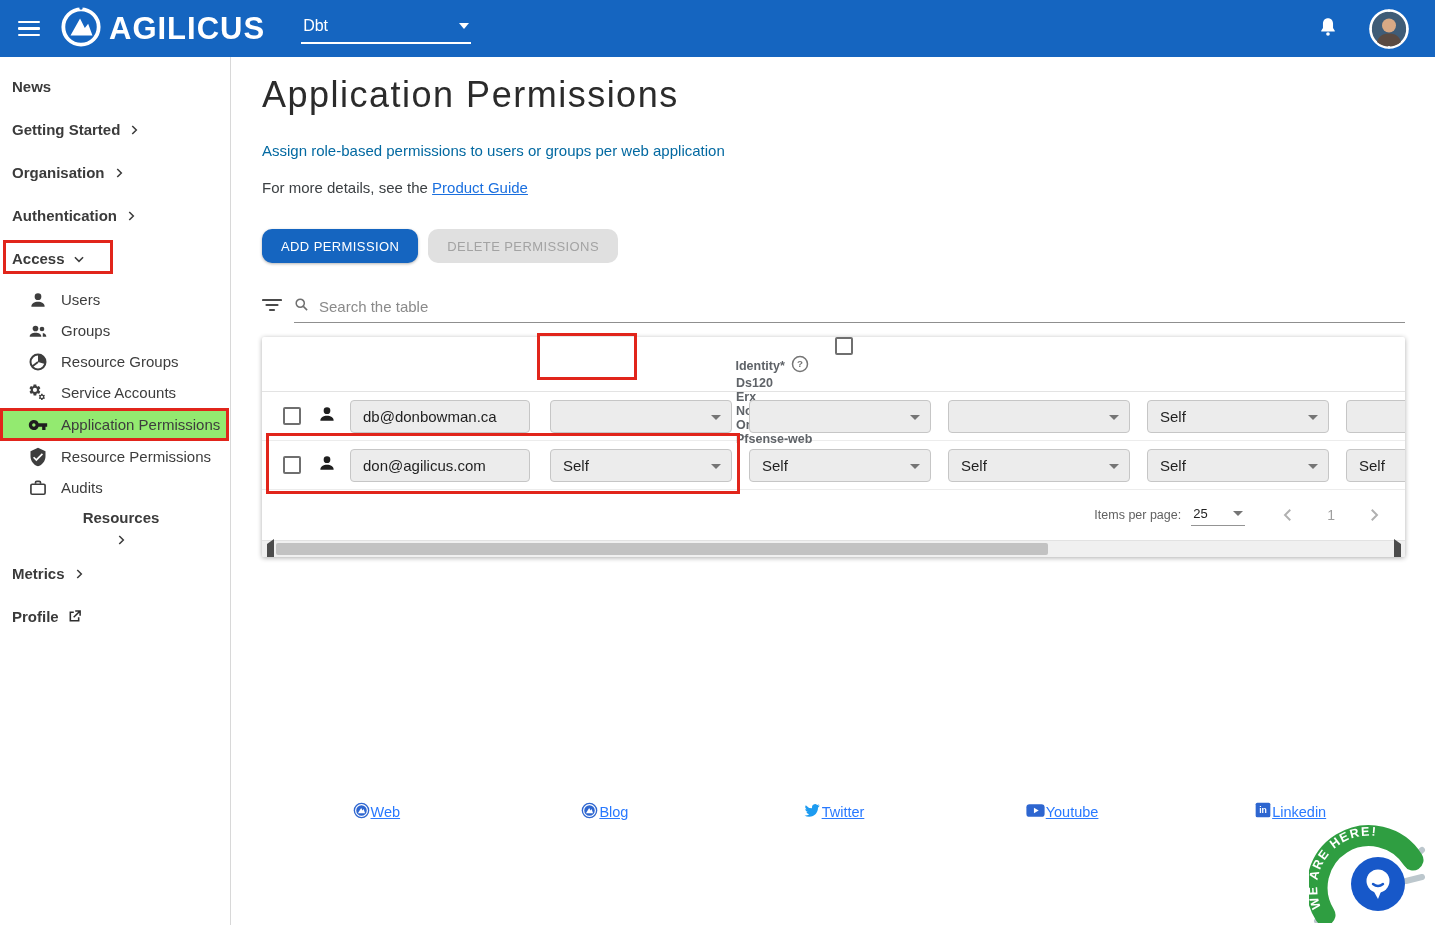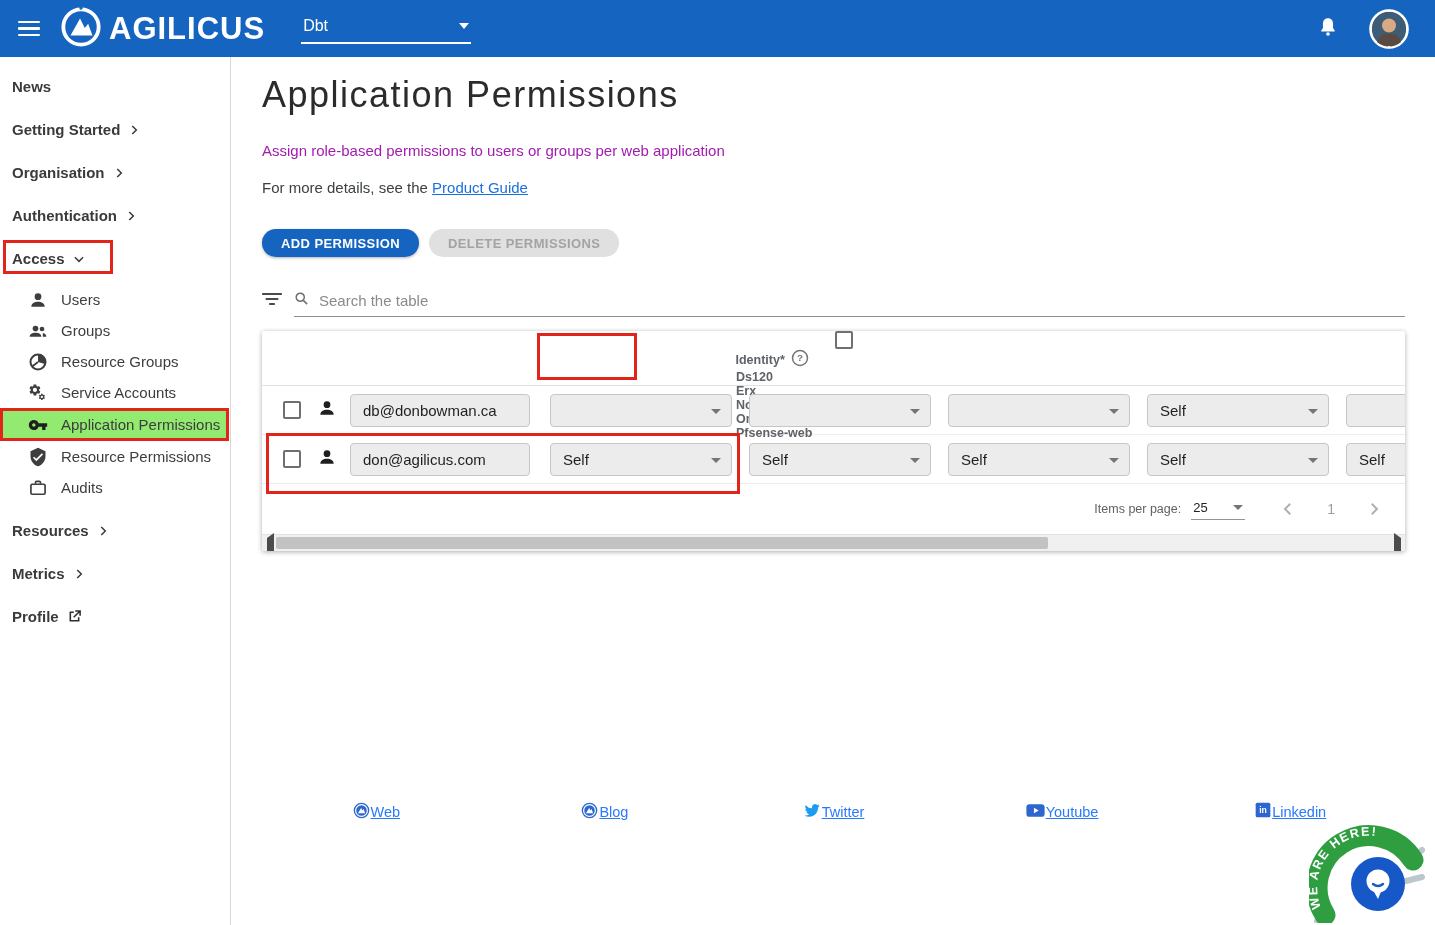--- a/index.html
+++ b/index.html
@@ -25,25 +25,25 @@
   .ti { height:43px; display:flex; align-items:center; padding-left:12px; gap:7px; font-size:15px; font-weight:bold; color:#3b3b3b; cursor:pointer; }
   .subnav { padding-top:4px; }
   .si { height:31px; display:flex; align-items:center; padding-left:28px; gap:13px; font-size:15px; color:#3d3d3d; cursor:pointer; }
   .si .sic { width:20px; height:20px; display:flex; align-items:center; justify-content:center; }
   .si.active { background:#93ea70; border:3px solid #e1251b; width:229px; height:33px; padding-left:25px; }
   .chev { display:inline-flex; }
 
   
   .main { position:absolute; top:57px; left:232px; right:0; bottom:0; background:#fff; padding-left:30px; overflow:hidden; }
   h1.page-title { margin-top:17px; font-size:36px; font-weight:400; letter-spacing:1.5px; color:#2b2b2b; }
-  .subtitle { margin-top:26px; font-size:15px; color:#a21caf; }
+  .subtitle { margin-top:26px; font-size:15px; color:#0369a1; }
   .details { margin-top:20px; font-size:15px; color:#3c4043; }
   .details a { color:#1a6fdf; text-decoration:underline; cursor:pointer; }
   .btn-row { margin-top:33px; display:flex; gap:10px; }
-  .btn { height:28px; border:none; border-radius:15px; font-family:"Liberation Sans",sans-serif; font-size:13px; font-weight:bold; letter-spacing:.4px; padding:0 19px; cursor:pointer; }
+  .btn { height:34px; border:none; border-radius:10px; font-family:"Liberation Sans",sans-serif; font-size:13px; font-weight:normal; letter-spacing:.4px; padding:0 19px; cursor:pointer; }
   .btn.primary { background:#1565c0; color:#fff; box-shadow:0 1px 3px rgba(0,0,0,.3); }
   .btn.disabled { background:#e0e0e0; color:#a3a3a3; cursor:default; }
 
   .search-row { margin-top:34px; width:1143px; display:flex; align-items:flex-end; gap:12px; }
   .filter-ic { padding-bottom:6px; cursor:pointer; }
   .search-box { flex:1; display:flex; align-items:center; gap:10px; border-bottom:1px solid #8f8f8f; padding-bottom:6px; }
   .search-box input { border:none; outline:none; flex:1; font-size:15px; color:#333; font-family:"Liberation Sans",sans-serif; }
   .search-box input::placeholder { color:#8a8a8a; }
 
   
@@ -244,21 +244,21 @@
         <span class="sic">
             <svg width="20" height="20" viewBox="0 0 24 24" fill="none" stroke="#3e3e3e" stroke-width="2">
               <rect x="3.5" y="7.5" width="17" height="12" rx="1.5"></rect>
               <path d="M9 7V5.5A1.5 1.5 0 0 1 10.5 4h3A1.5 1.5 0 0 1 15 5.5V7"></path>
             </svg>
           </span>
         <span>Audits</span>
       </div>
     </div>
 
-    <div class="ti" style="margin-top:6px;">
+    <div class="ti" style="margin-top:6px;flex-direction:column;">
       <span>Resources</span>
       <span class="chev">
           <svg width="14" height="14" viewBox="0 0 24 24" fill="none" stroke="#3b3b3b" stroke-width="2.6">
             <polyline points="9 5 16 12 9 19"></polyline>
           </svg>
         </span>
     </div>
     <div class="ti">
       <span>Metrics</span>
       <span class="chev">

